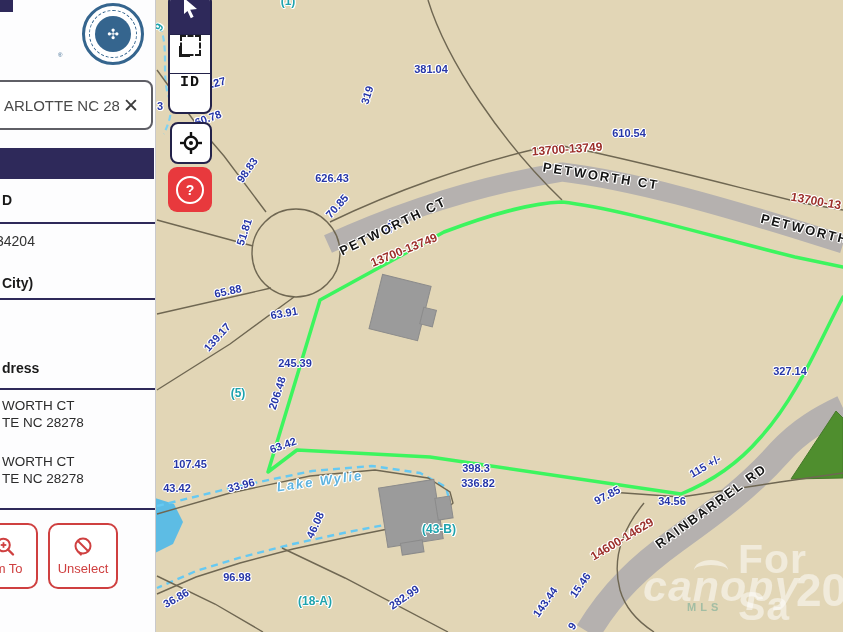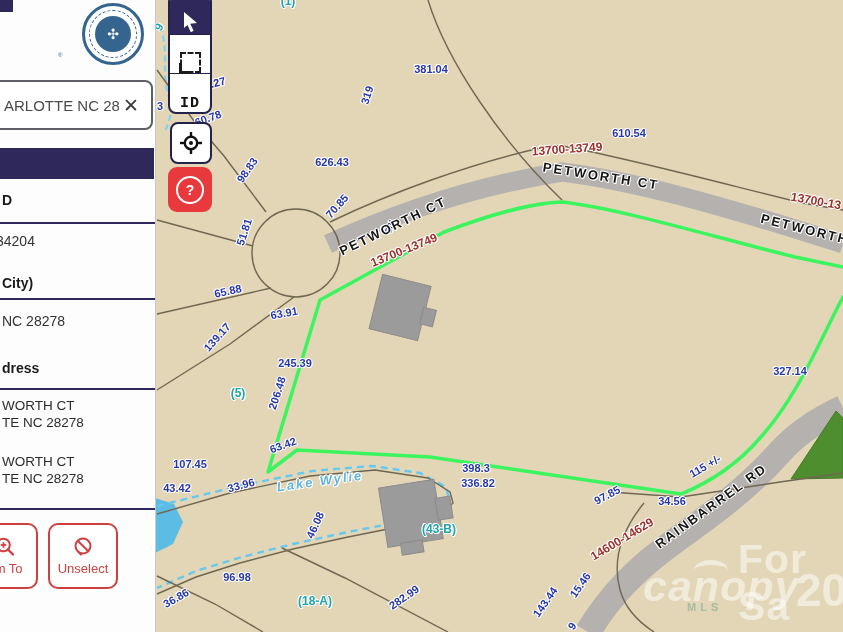--- a/index.html
+++ b/index.html
@@ -52,21 +52,21 @@
   .sdivider{position:absolute;left:0;width:155px;height:2px;background:#2e295a;}
   .sbtn{position:absolute;height:66px;background:#fff;border:2px solid #cf4040;border-radius:10px;
      box-sizing:border-box;color:#cf4040;display:flex;flex-direction:column;align-items:center;
      justify-content:center;gap:3px;font-size:13px;cursor:pointer;}
   .sbtn svg{display:block;}
 
   
   #toolbar{position:absolute;left:168px;top:0;width:44px;z-index:10;}
   .tool-group{position:absolute;left:0;top:-6px;width:44px;background:#fff;border:2px solid #23224a;
      border-radius:8px;box-sizing:border-box;overflow:hidden;}
-  .tool-cell{width:100%;height:38px;display:flex;align-items:flex-end;justify-content:center;cursor:pointer;}
+  .tool-cell{width:100%;height:38px;display:flex;align-items:flex-start;justify-content:center;cursor:pointer;}
   .tool-cell.sel{background:#2e295a;}
   .tool-cell + .tool-cell{border-top:1.5px solid #23224a;}
   .id-txt{font-weight:bold;font-size:15px;color:#111;font-family:"Liberation Mono",monospace;letter-spacing:1px;}
   .marquee{width:17px;height:17px;border:2.5px dashed #1b1b1b;position:relative;}
   .marquee::after{content:"";position:absolute;left:-3px;bottom:-3px;width:8px;height:8px;
      border-left:3.5px solid #1b1b1b;border-bottom:3.5px solid #1b1b1b;}
   .tool-single{position:absolute;left:2px;top:122px;width:42px;height:42px;background:#fff;
      border:2px solid #23224a;border-radius:8px;box-sizing:border-box;display:flex;
      align-items:center;justify-content:center;cursor:pointer;}
   .tool-help{position:absolute;left:0;top:167px;width:44px;height:45px;background:#e8393d;
@@ -127,21 +127,21 @@
       <span class="wm-canopy">canopy</span>
       <i class="wm-arc"></i>
       <span class="wm-mls">MLS</span>
       <span class="wm-year">20</span>
     </div>
 
     <div id="map-labels">
         <span class="map-lbl lbl-dim" style="left: 383px; top: 69px; transform: translate(-50%, -50%); margin-left: 48px;">381.04</span>
         <span class="map-lbl lbl-dim" style="left: 367px; top: 95px; transform: translate(-50%, -50%) rotate(-72deg);">319</span>
         <span class="map-lbl lbl-dim" style="left: 629px; top: 133px; transform: translate(-50%, -50%);">610.54</span>
-        <span class="map-lbl lbl-dim" style="left: 324px; top: 162px; transform: translate(-50%, -50%); padding-left: 16px;">626.43</span>
+        <span class="map-lbl lbl-dim" style="left: 324px; top: 178px; transform: translate(-50%, -50%); padding-left: 16px;">626.43</span>
         <span class="map-lbl lbl-dim" style="left: 337px; top: 206px; transform: translate(-50%, -50%) rotate(-48deg);">70.85</span>
         <span class="map-lbl lbl-dim" style="left: 247px; top: 170px; transform: translate(-50%, -50%) rotate(-55deg);">98.83</span>
         <span class="map-lbl lbl-dim" style="left: 208px; top: 118px; transform: translate(-50%, -50%) rotate(-20deg);">60.78</span>
         <span class="map-lbl lbl-dim" style="left: 215px; top: 83px; transform: translate(-50%, -50%) rotate(-15deg);">4.27</span>
         <span class="map-lbl lbl-dim" style="left: 244px; top: 232px; transform: translate(-50%, -50%) rotate(-72deg);">51.81</span>
         <span class="map-lbl lbl-dim" style="left: 228px; top: 291px; transform: translate(-50%, -50%) rotate(-12deg);">65.88</span>
         <span class="map-lbl lbl-dim" style="left: 284px; top: 313px; transform: translate(-50%, -50%) rotate(-10deg);">63.91</span>
         <span class="map-lbl lbl-dim" style="left: 217px; top: 337px; transform: translate(-50%, -50%) rotate(-48deg);">139.17</span>
         <span class="map-lbl lbl-dim" style="left: 295px; top: 363px; transform: translate(-50%, -50%);">245.39</span>
         <span class="map-lbl lbl-dim" style="left: 277px; top: 393px; transform: translate(-50%, -50%) rotate(-72deg);">206.48</span>
@@ -195,21 +195,20 @@
       <span class="search-x">✕</span>
     </div>
 
     <div class="navybar"></div>
 
     <div class="srow bold" style="top:192px;">D</div>
     <div class="sdivider" style="top:222px;"></div>
     <div class="srow val" style="top:233px;left:-6px;">34204</div>
     <div class="srow bold" style="top:275px;">City)</div>
     <div class="sdivider" style="top:298px;"></div>
-    <div class="srow val" style="top:313px;">NC 28278</div>
     <div class="srow bold" style="top:360px;">dress</div>
     <div class="sdivider" style="top:388px;"></div>
 
     <div class="srow addr" style="top:397px;">
       <div>WORTH CT</div>
       <div>TE NC 28278</div>
     </div>
     <div class="srow addr" style="top:453px;">
       <div>WORTH CT</div>
       <div>TE NC 28278</div>

